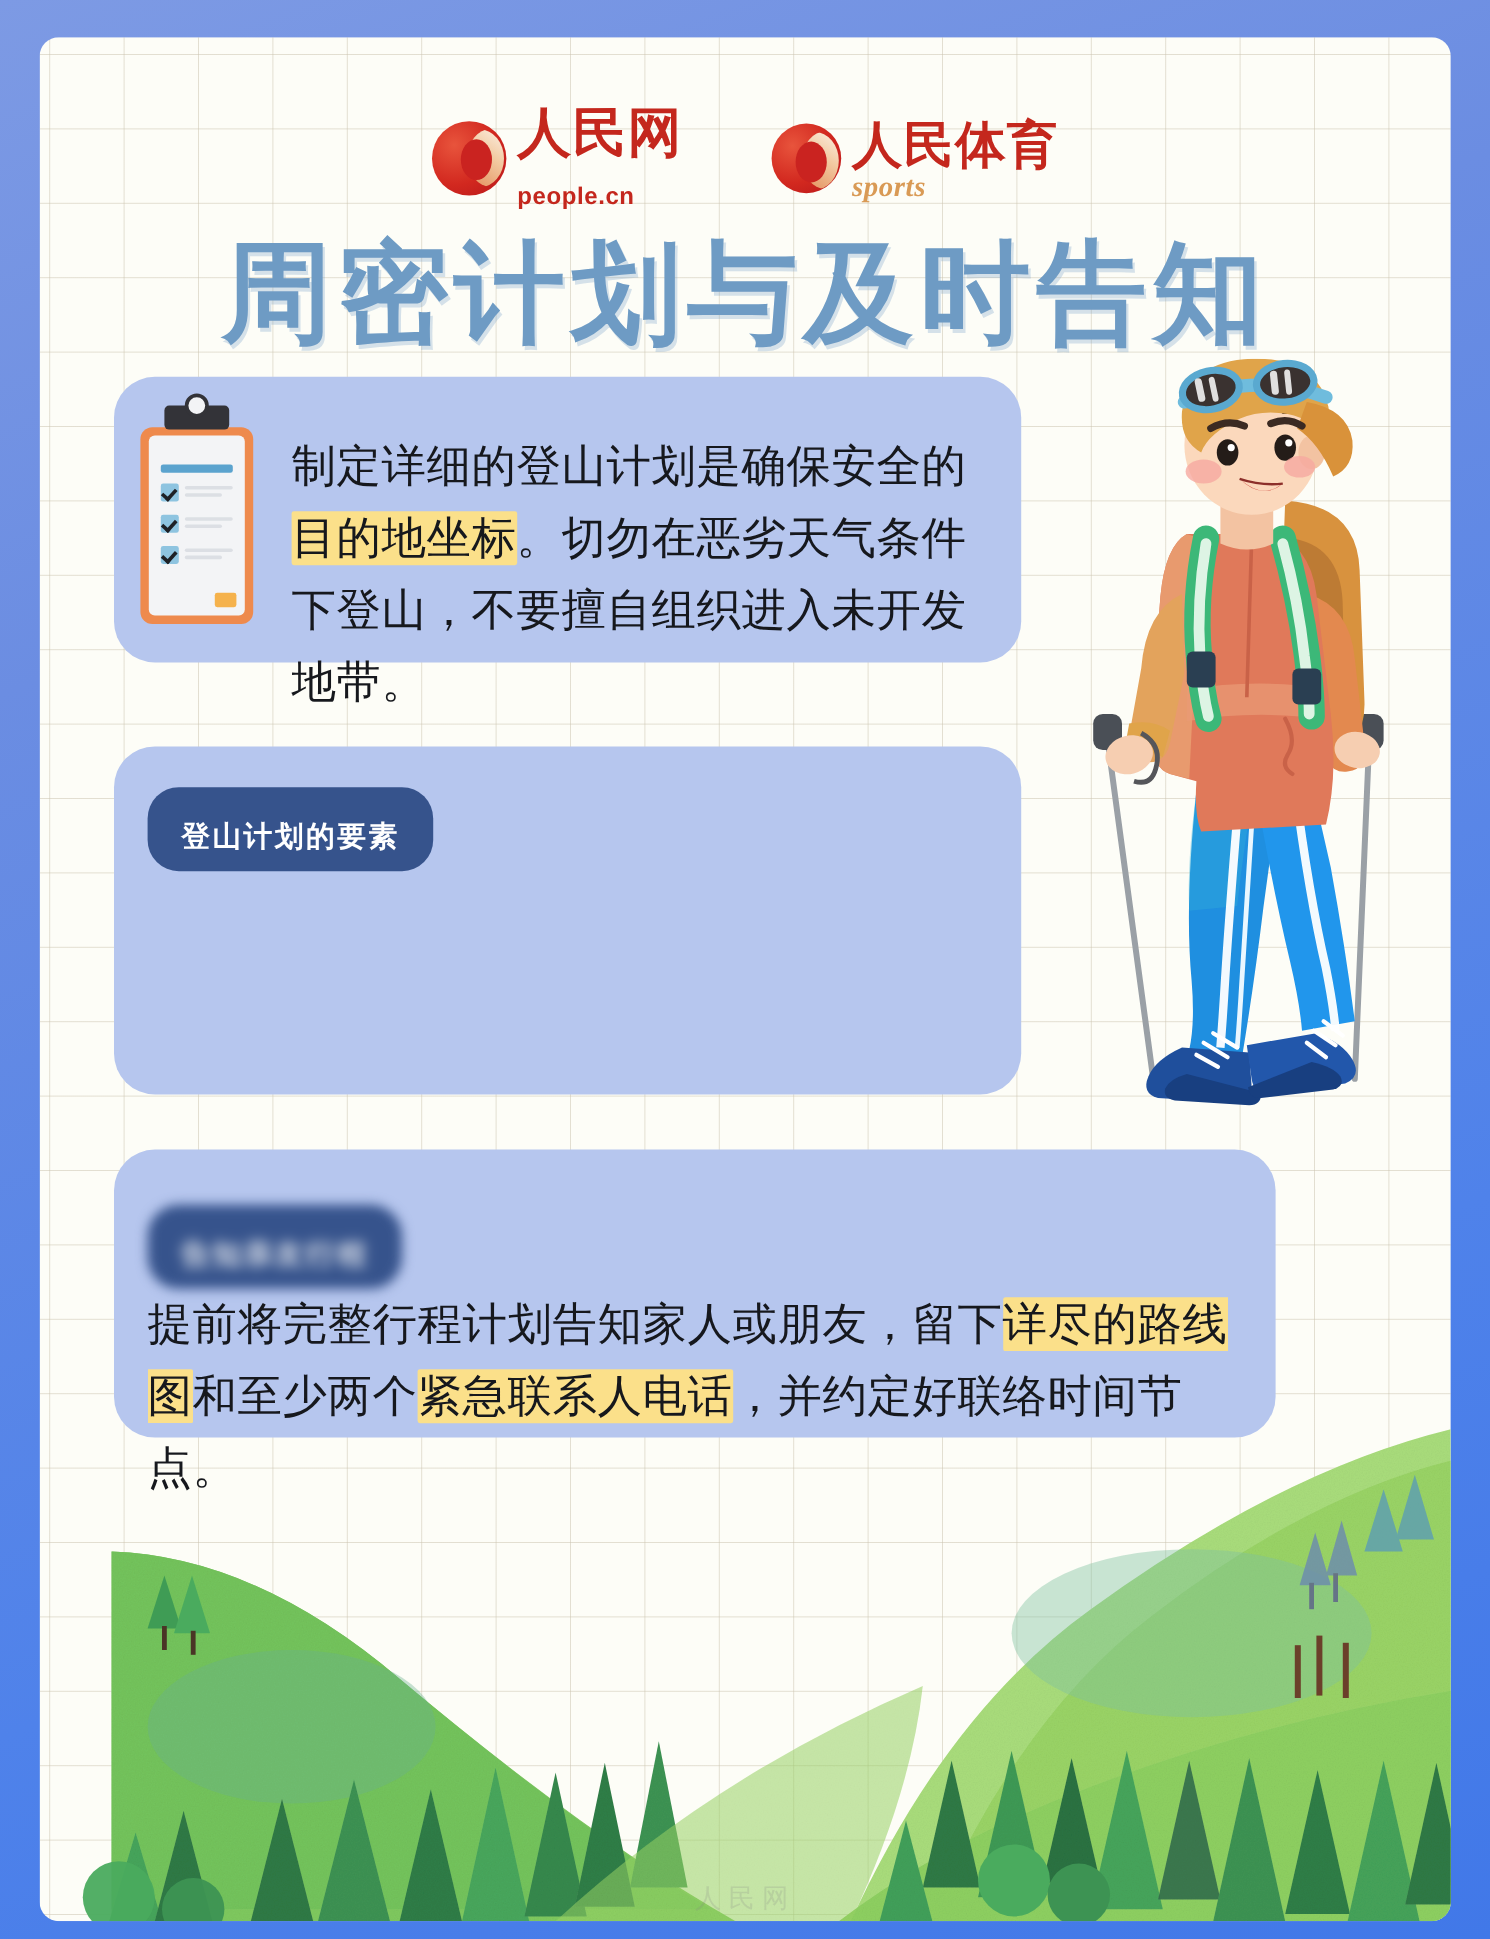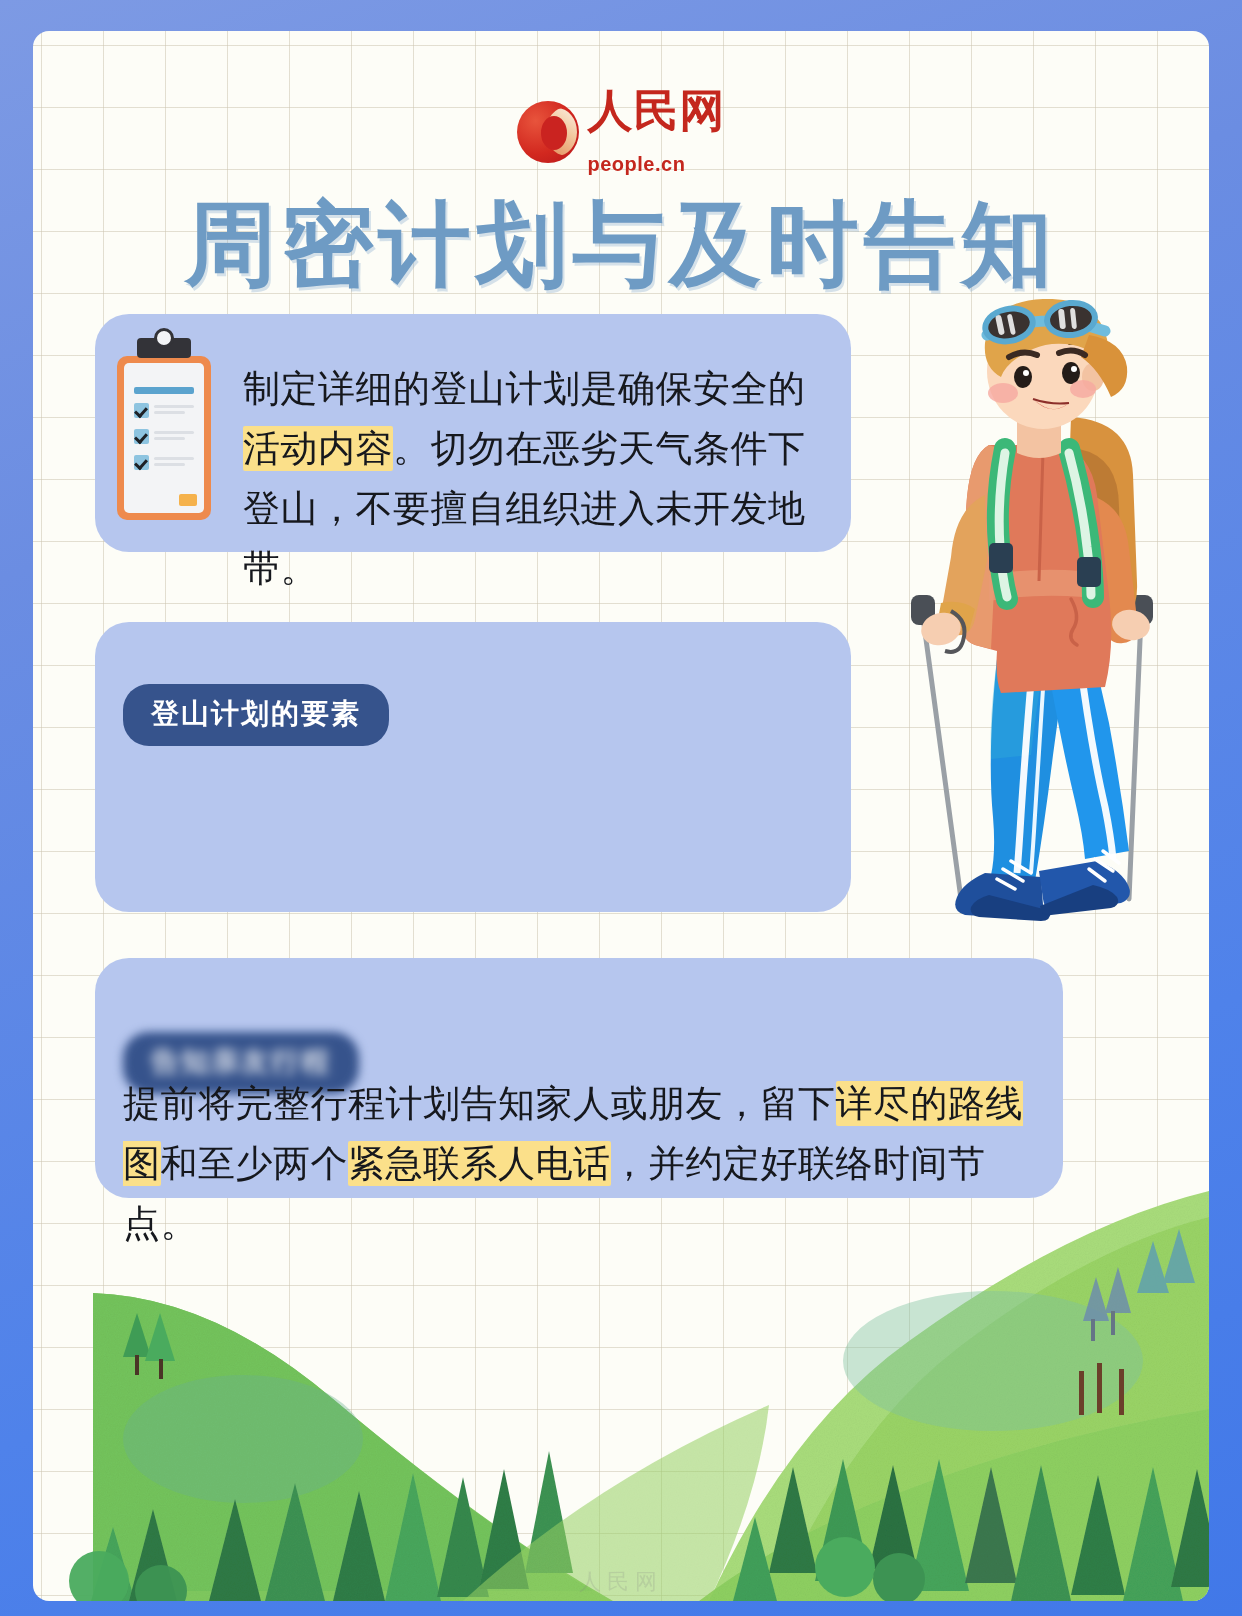--- a/index.html
+++ b/index.html
@@ -240,24 +240,23 @@
 
   
   .badge {
     position: absolute;
     left: 28px;
     background: #36538c;
     color: #ffffff;
     border-radius: 26px;
     font-family: "DejaVu Sans", sans-serif;
     font-weight: 700;
-    font-size: 28px;
+    font-size: 24px;
     letter-spacing: 2px;
-    padding: 11px 28px 13px 28px;
-    margin-top: 28px;
+    padding: 25px 28px 13px 28px;
   }
   #card2 .badge { top: 34px; }
   #card3 .badge { top: 46px; }
   #card3 .badge {
     filter: blur(5px);
     color: rgba(255,255,255,0.55);
     text-shadow: 0 0 7px rgba(255,255,255,0.4);
   }
 
   
@@ -299,20 +298,29 @@
     <div class="logo-row">
 
       <div class="logo-unit">
         <div class="logo-mark"></div>
         <div class="logo-wordmark">
           <span class="logo-cn">人民网</span>
           <span class="logo-latin">people.cn</span>
         </div>
       </div>
 
+      <div class="logo-unit">
+        <div class="logo-mark sports"></div>
+        <div class="sports-stack">
+          <div class="sports-top">
+            <span class="logo-cn">人民体育</span>
+          </div>
+          <span class="logo-sub-sports">sports</span>
+        </div>
+      </div>
 
     </div>
 
     <div class="main-title">周密计划与及时告知</div>
 
     <div class="card" id="card1">
 
       <div class="clipboard">
         <div class="clip"></div>
         <div class="paper">
@@ -336,21 +344,21 @@
             <div class="cb-lines">
                 <span></span>
                 <span></span>
               </div>
           </div>
           <div class="cb-orange"></div>
         </div>
       </div>
 
       <div class="card-text">
-        <span>制定详细的登山计划是确保安全的</span><span class="hl">活动内容</span><span>。切勿在恶劣天气条件下登山，不要擅自组织进入未开发地带。</span>
+        <span>制定详细的登山计划是确保安全的</span><span class="hl">目的地坐标</span><span>。切勿在恶劣天气条件下登山，不要擅自组织进入未开发地带。</span>
       </div>
     </div>
 
     <div class="card" id="card2">
       <div class="badge">登山计划的要素</div>
     </div>
 
     <div class="card" id="card3">
       <div class="badge">告知亲友行程</div>
       <div class="card-text">

